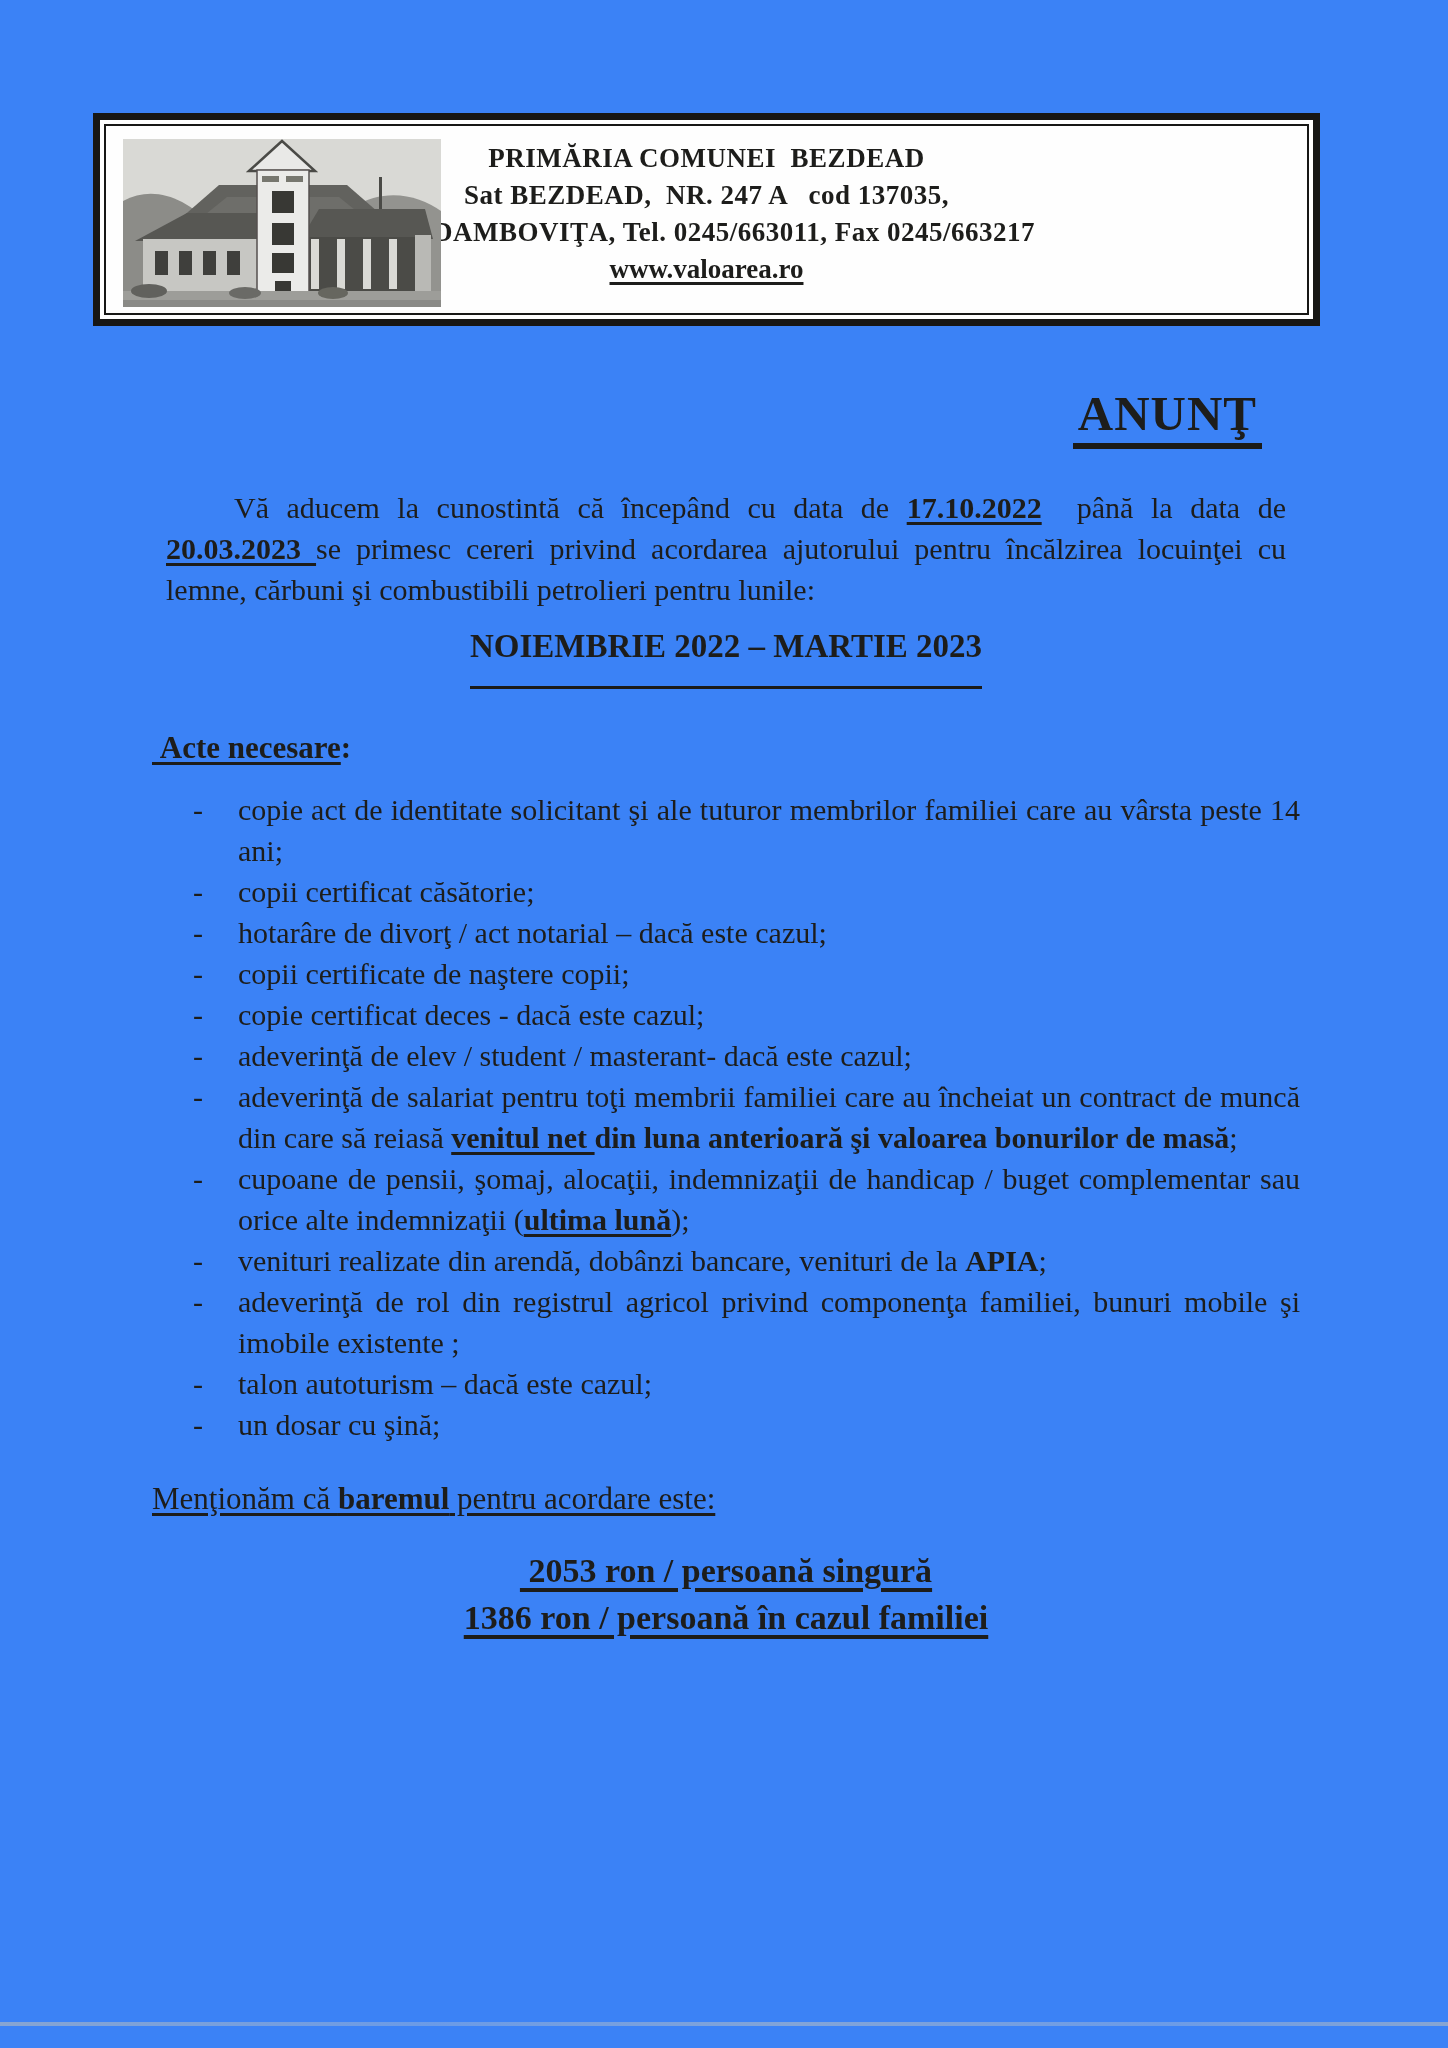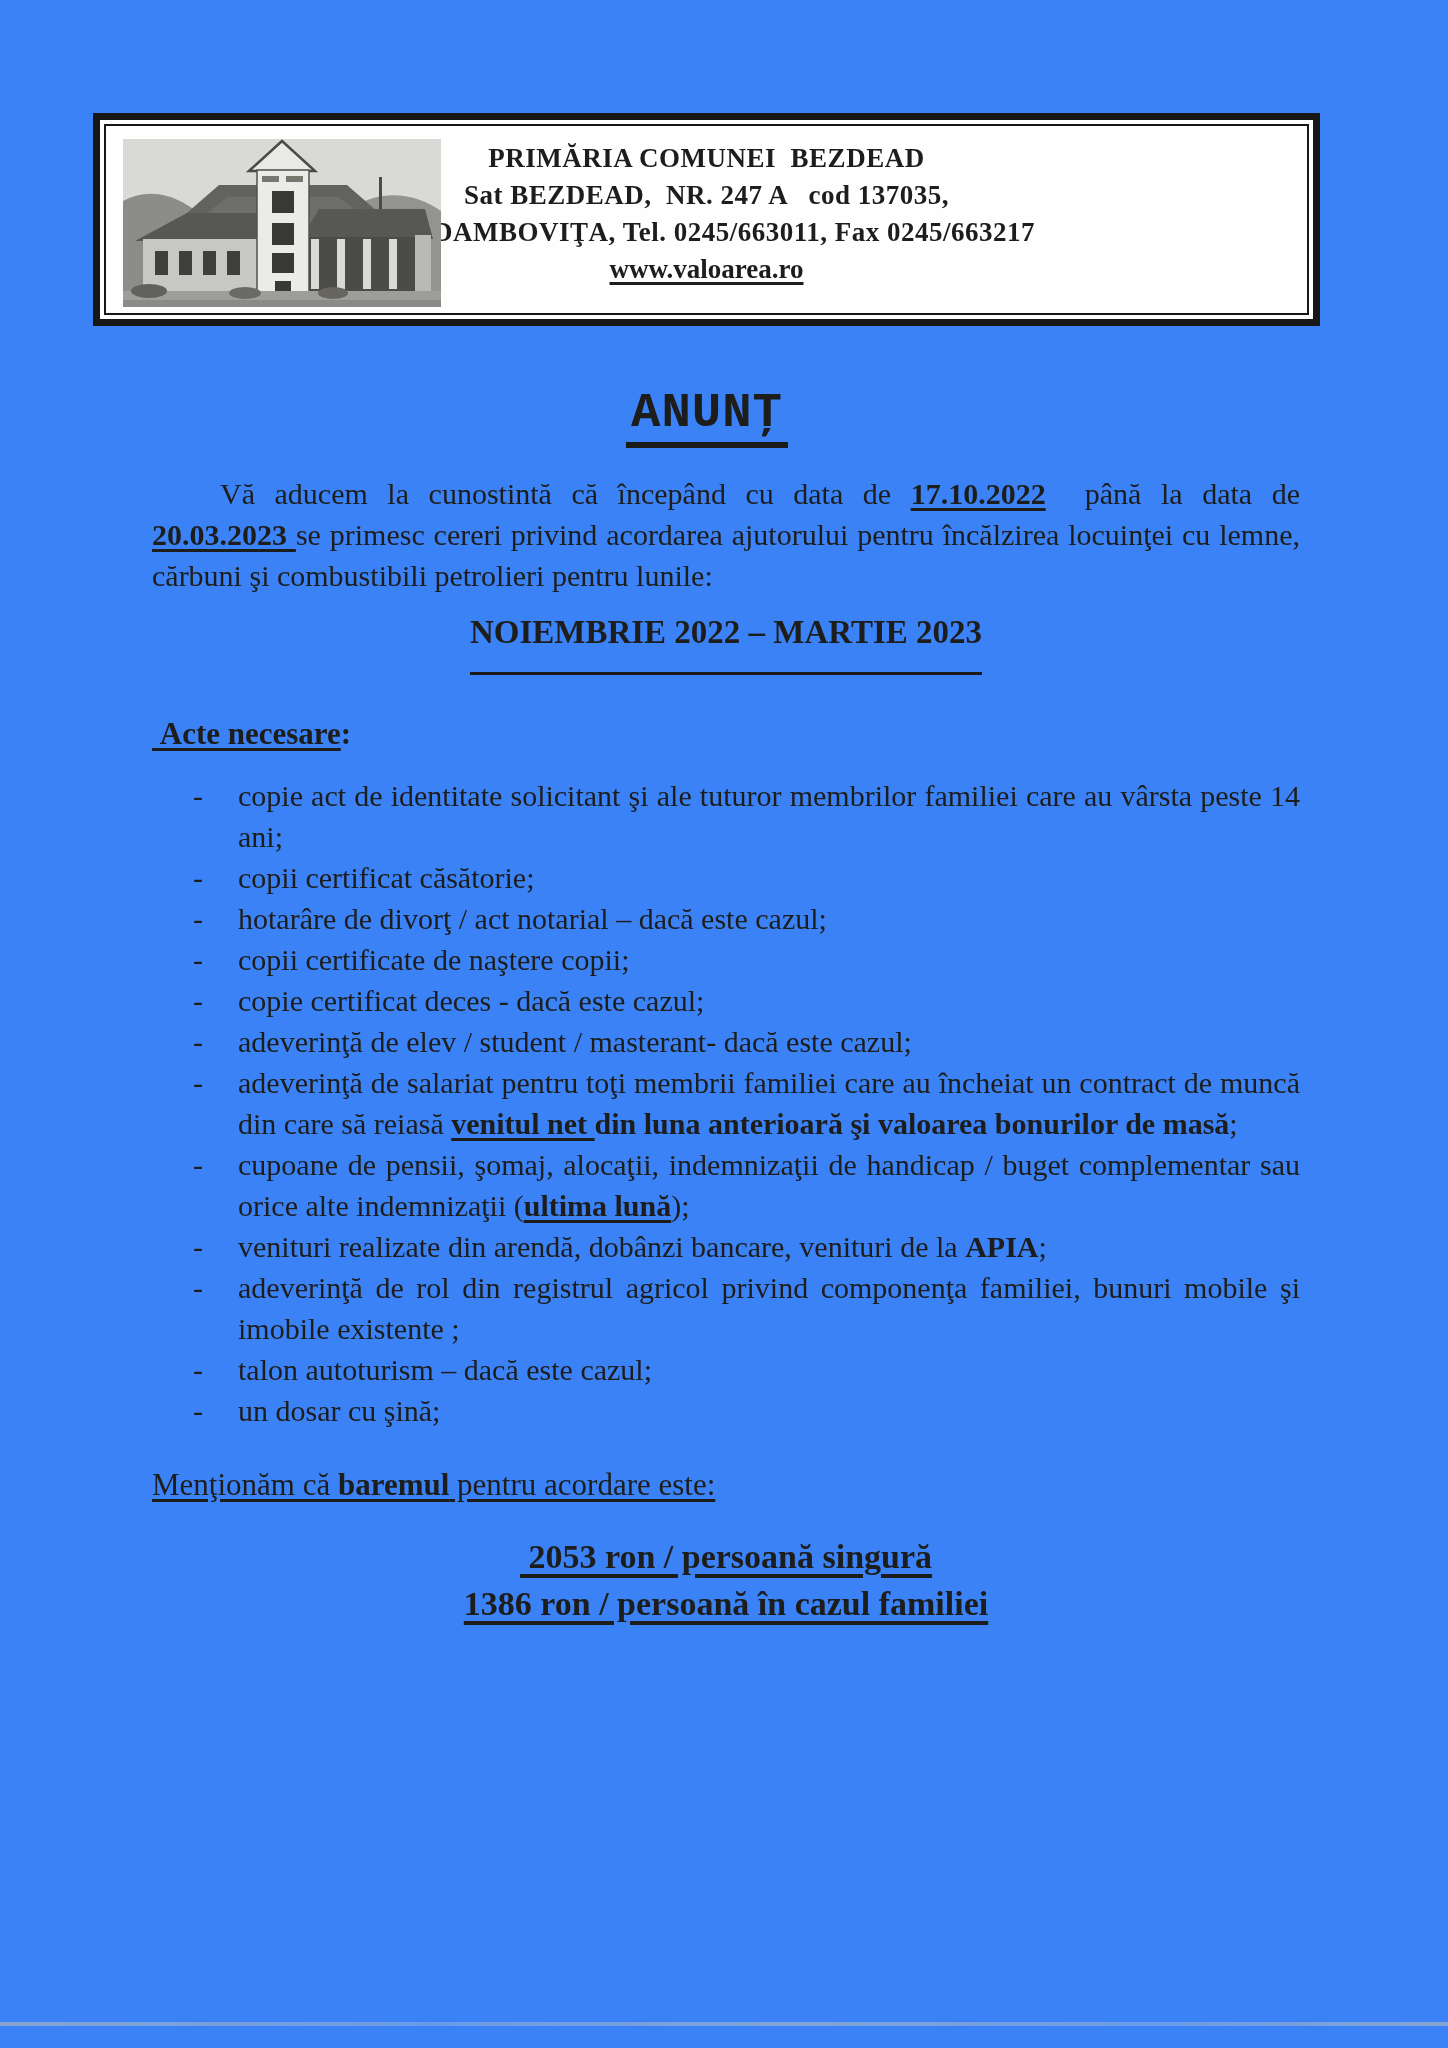--- a/index.html
+++ b/index.html
@@ -52,42 +52,41 @@
     text-decoration: underline;
     text-decoration-thickness: 3px;
     text-underline-offset: 4px;
   }
 
   
   .title-wrap {
     position: absolute;
     left: 152px; top: 385px;
     width: 1110px;
-    text-align: center;
-    font-family: Liberation Mono, monospace;
+    text-align: right;
   }
   .doc-title {
     display: inline-block;
     font-weight: bold;
     font-size: 49px;
     letter-spacing: 1px;
     border-bottom: 6px solid #1b1b19;
     padding: 0 5px 1px 5px;
   }
 
   
   .content {
     position: absolute;
     left: 152px; top: 473px;
     width: 1148px;
     font-size: 30px;
     line-height: 41px;
   }
   .intro {
-    margin: 0;
+    margin: 14px;
     text-align: justify;
     text-indent: 68px;
   }
   .seg-b { font-weight: bold; }
   .seg-u {
     text-decoration: underline;
     text-decoration-thickness: 3px;
     text-underline-offset: 4px;
   }
 

